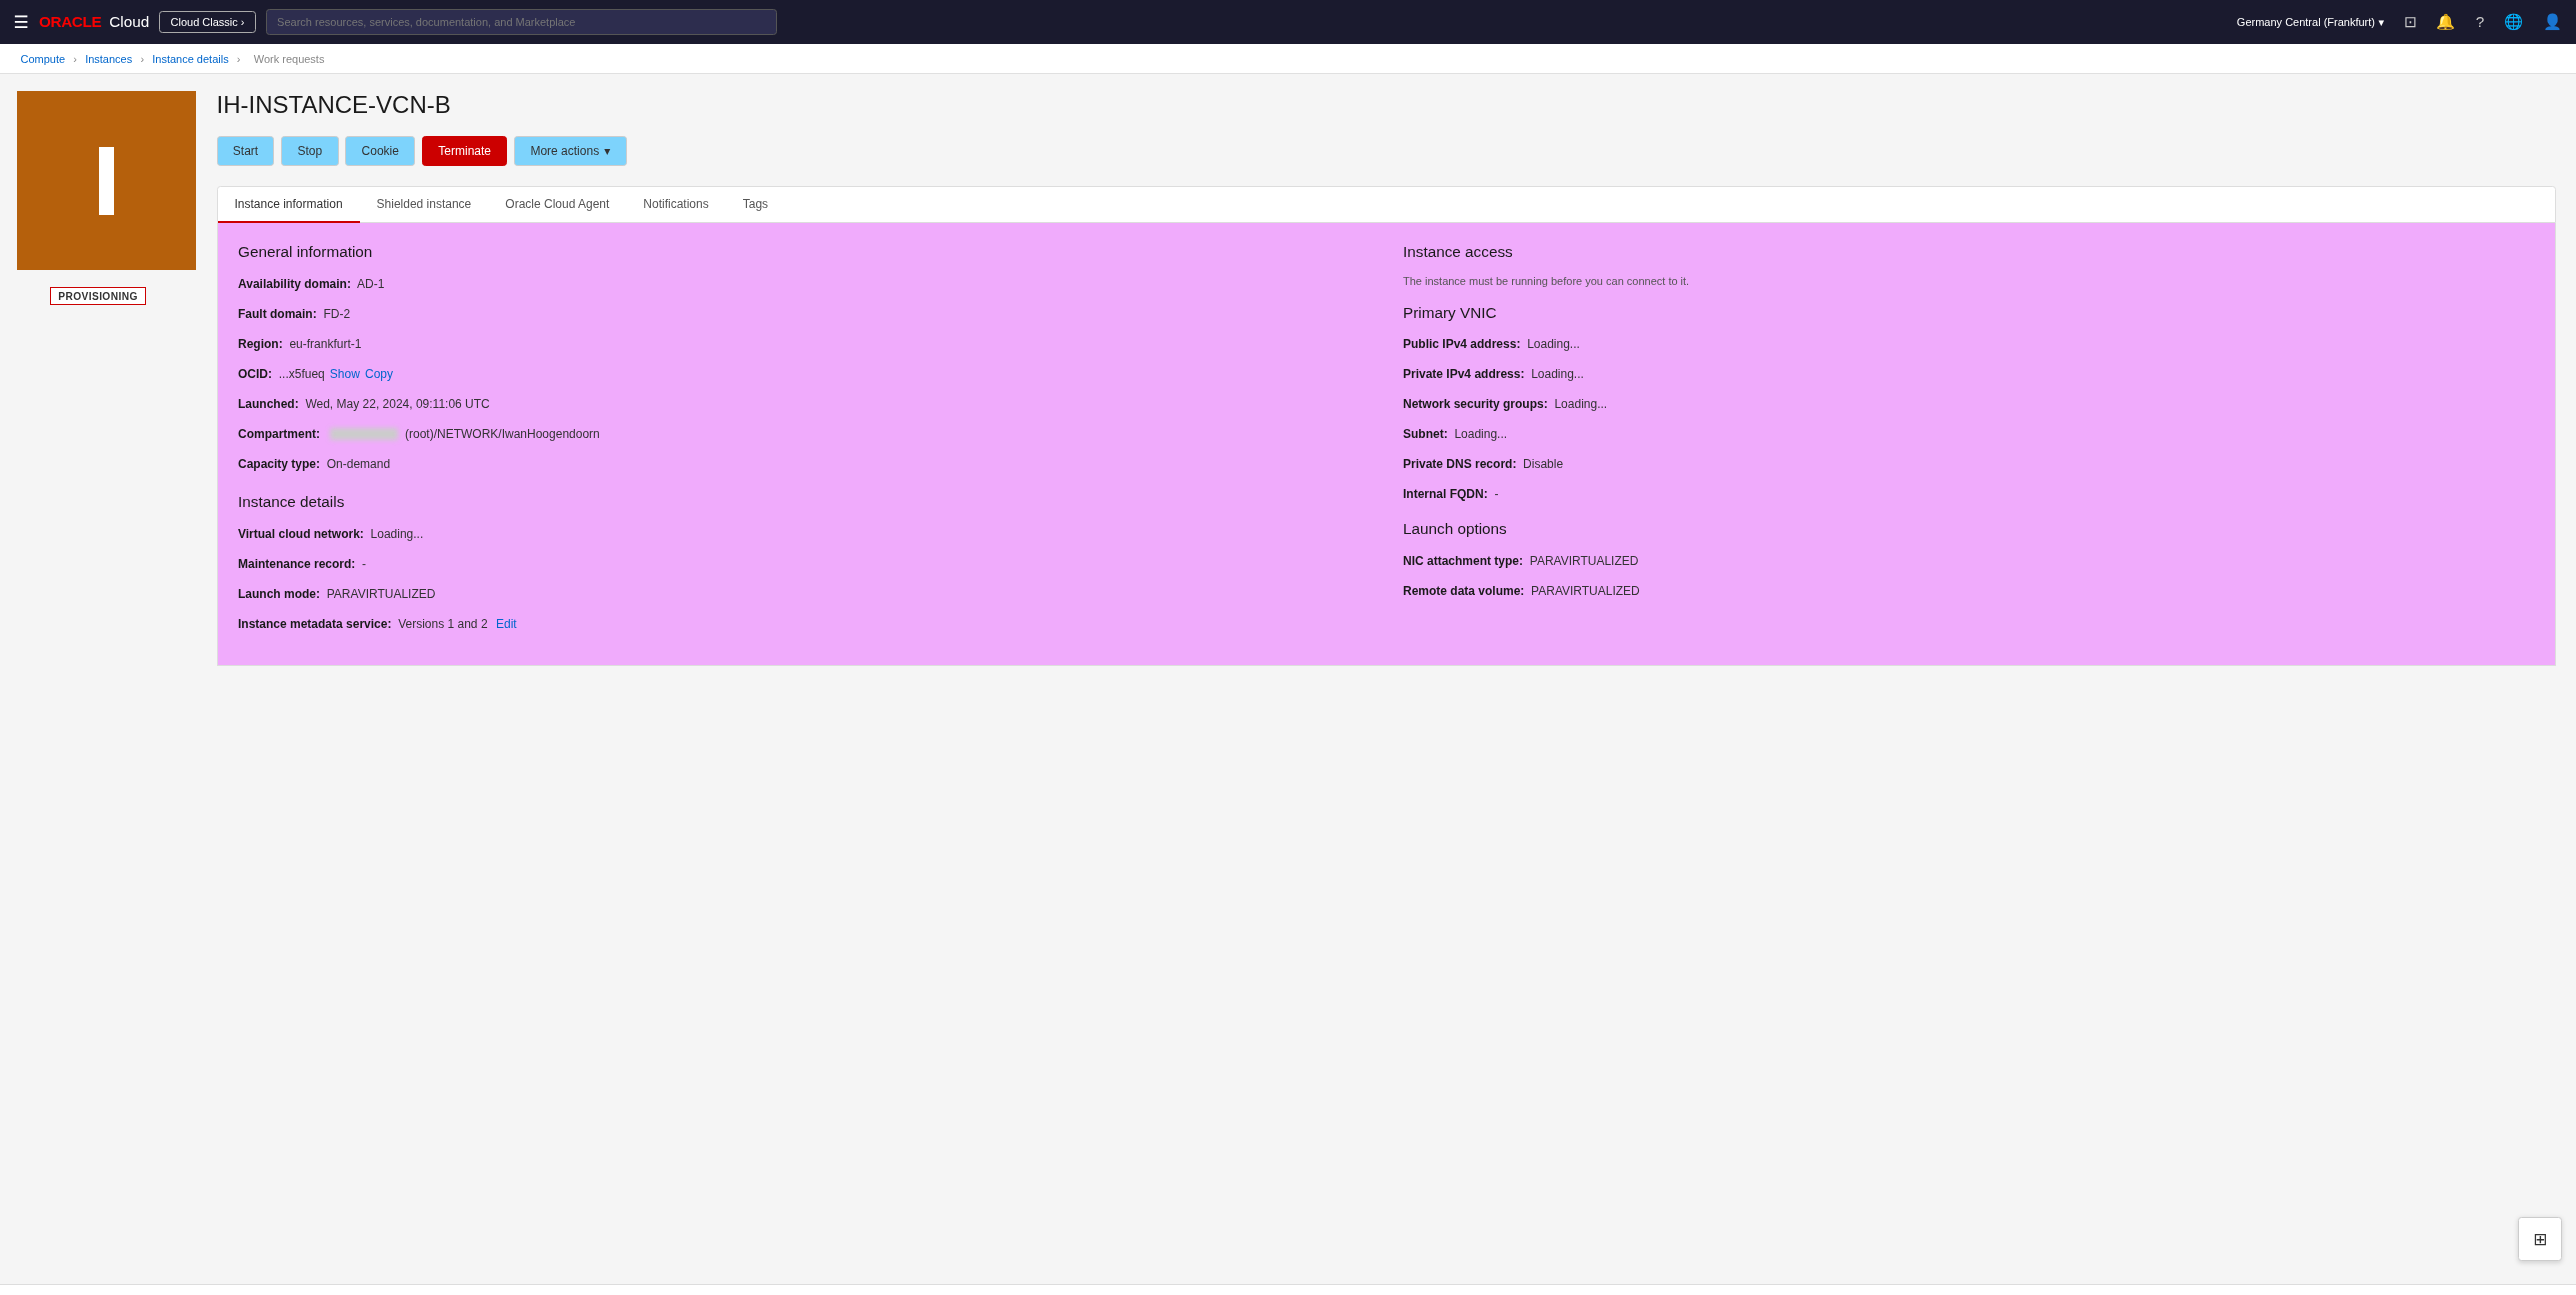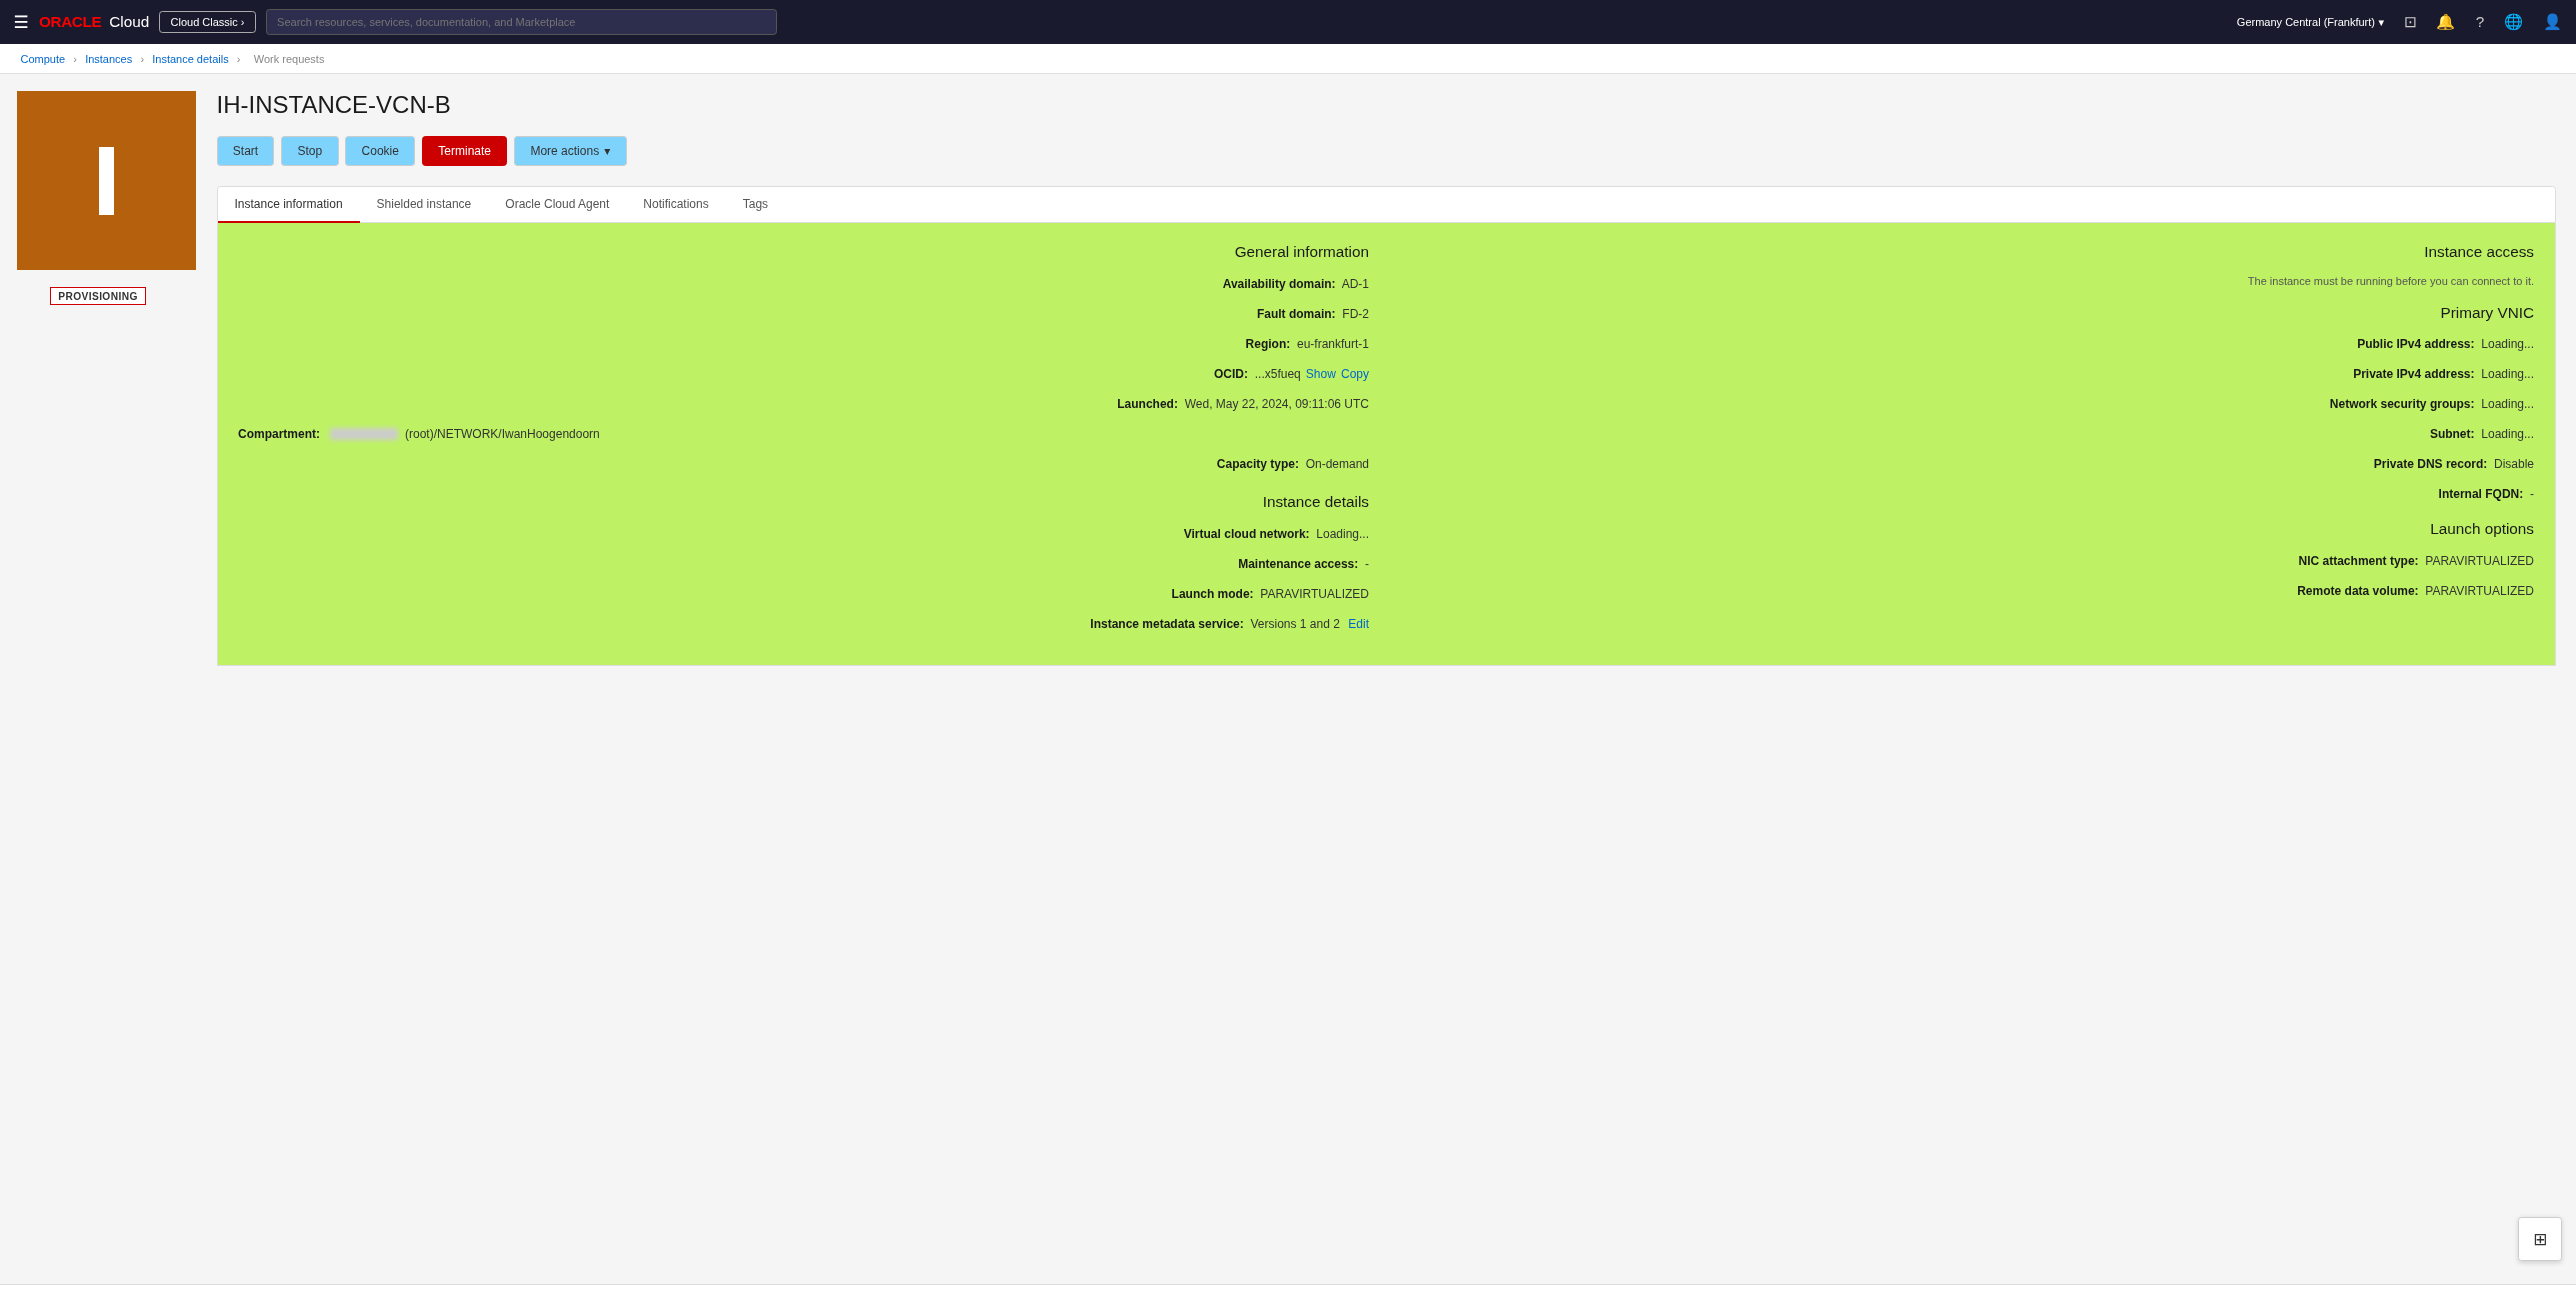--- a/index.html
+++ b/index.html
@@ -161,28 +161,27 @@
       white-space: nowrap;
     }
     .tab.active {
       color: #333;
       border-bottom: 2.6px solid #c00;
       font-weight: 500;
     }
 
     
     .tab-content {
-      background: #bef264;
+      background: #f0abfc;
       border: 0.9px solid #ddd;
       border-top: none;
       padding: 20.5px;
       display: grid;
       grid-template-columns: 1fr 1fr;
       gap: 34px;
-      text-align: right;
     }
 
     .section-title {
       font-size: 15.3px;
       font-weight: 500;
       color: #1a1a1a;
       margin-bottom: 13.6px;
     }
 
     .info-row {
@@ -375,21 +374,21 @@
 
         <div style="margin-top: 20.5px;">
           <h2 class="section-title">Instance details</h2>
 
           <div class="info-row">
             <span class="info-label">Virtual cloud network:</span>
             <span class="info-value">Loading...</span>
           </div>
 
           <div class="info-row">
-            <span class="info-label">Maintenance access:</span>
+            <span class="info-label">Maintenance record:</span>
             <span class="info-value">-</span>
           </div>
 
           <div class="info-row">
             <span class="info-label">Launch mode:</span>
             <span class="info-value">PARAVIRTUALIZED</span>
           </div>
 
           <div class="info-row">
             <span class="info-label">Instance metadata service:</span>

